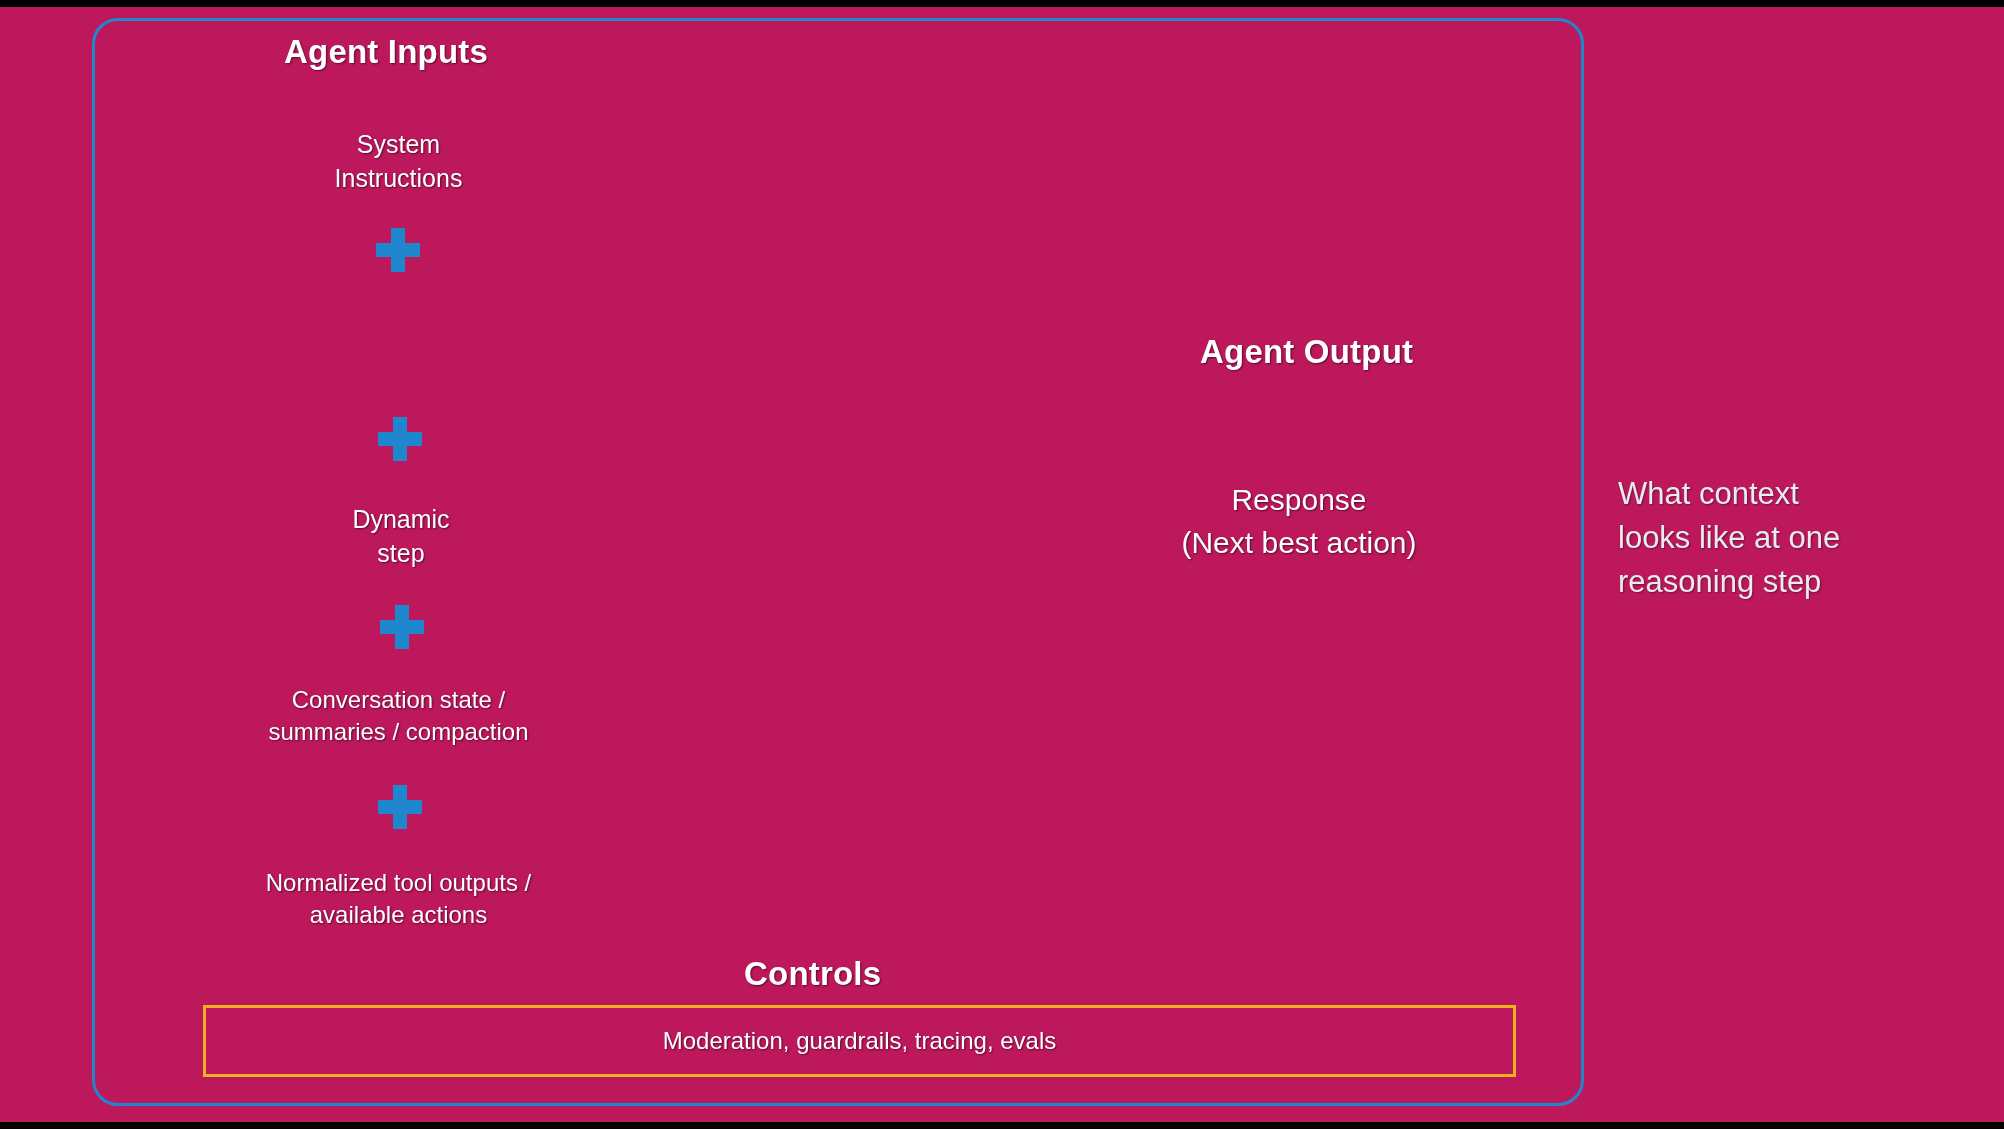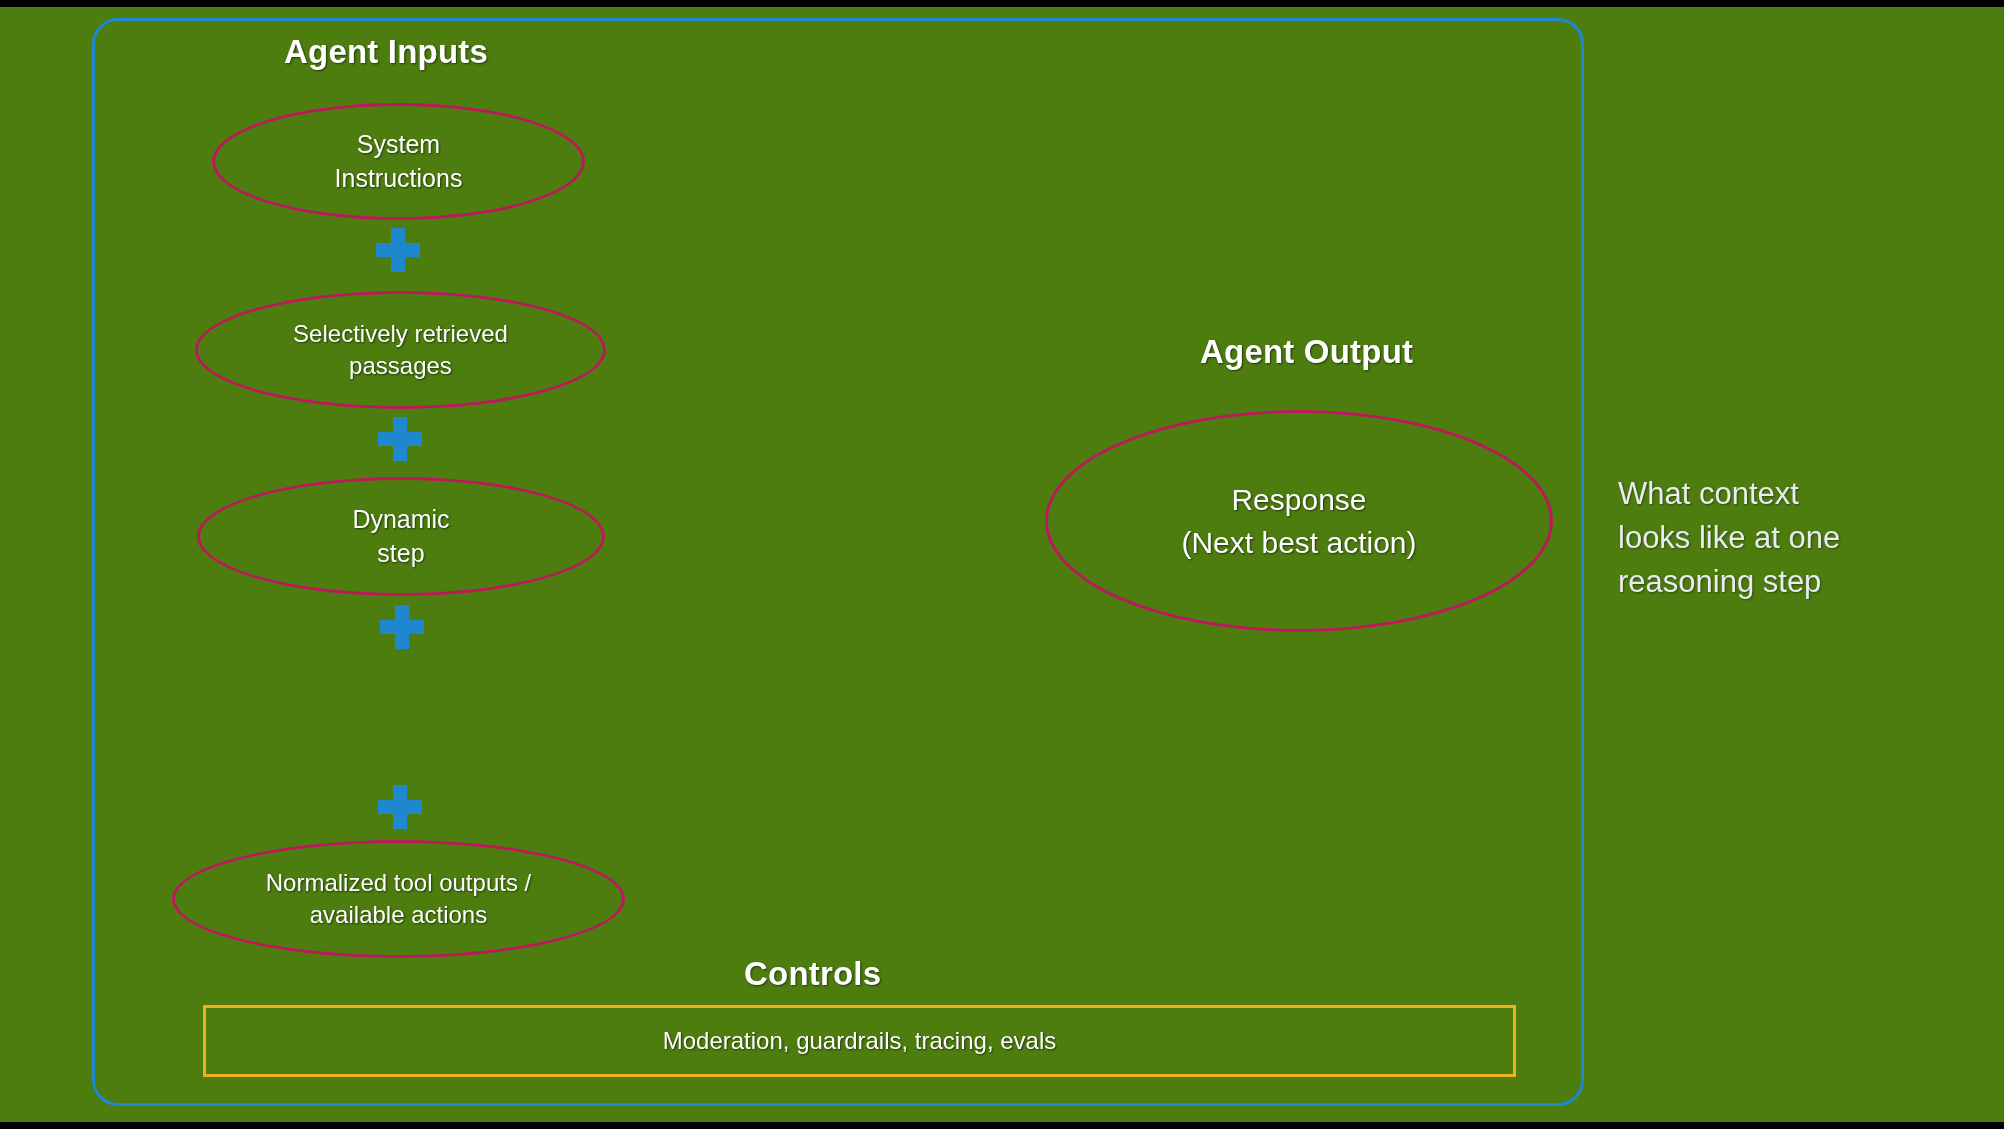--- a/index.html
+++ b/index.html
@@ -8,21 +8,21 @@
     padding: 0;
     background: #000000;
   }
   body {
     font-family: "Liberation Sans", sans-serif;
   }
   #canvas {
     position: relative;
     width: 2004px;
     height: 1129px;
-    background: #4d7c0f;
+    background: #be185d;
     overflow: hidden;
   }
   
   .band {
     position: absolute;
     left: 0;
     width: 2004px;
     height: 7px;
     background: #000000;
     z-index: 50;
@@ -160,38 +160,38 @@
 
   <div class="ellipse" style="left:212px; top:103px; width:373px; height:117px; font-size:25px;">
     <div class="lbl">
       <span>System</span><br>
       <span>Instructions</span>
     </div>
   </div>
 
   <div class="plus" style="left:376px; top:228px;"></div>
 
-  <div class="ellipse" style="left:195px; top:291px; width:411px; height:118px; font-size:24px;">
-    <div class="lbl">
-      <span>Selectively retrieved</span><br>
-      <span>passages</span>
-    </div>
-  </div>
 
   <div class="plus" style="left:378px; top:417px;"></div>
 
   <div class="ellipse" style="left:197px; top:477px; width:408px; height:119px; font-size:25px;">
     <div class="lbl">
       <span>Dynamic</span><br>
       <span>step</span>
     </div>
   </div>
 
   <div class="plus" style="left:380px; top:605px;"></div>
 
+  <div class="ellipse" style="left:185px; top:657px; width:427px; height:118px; font-size:24px;">
+    <div class="lbl">
+      <span>Conversation state /</span><br>
+      <span>summaries / compaction</span>
+    </div>
+  </div>
 
   <div class="plus" style="left:378px; top:785px;"></div>
 
   <div class="ellipse" style="left:172px; top:840px; width:453px; height:118px; font-size:24px;">
     <div class="lbl">
       <span>Normalized tool outputs /</span><br>
       <span>available actions</span>
     </div>
   </div>
 

